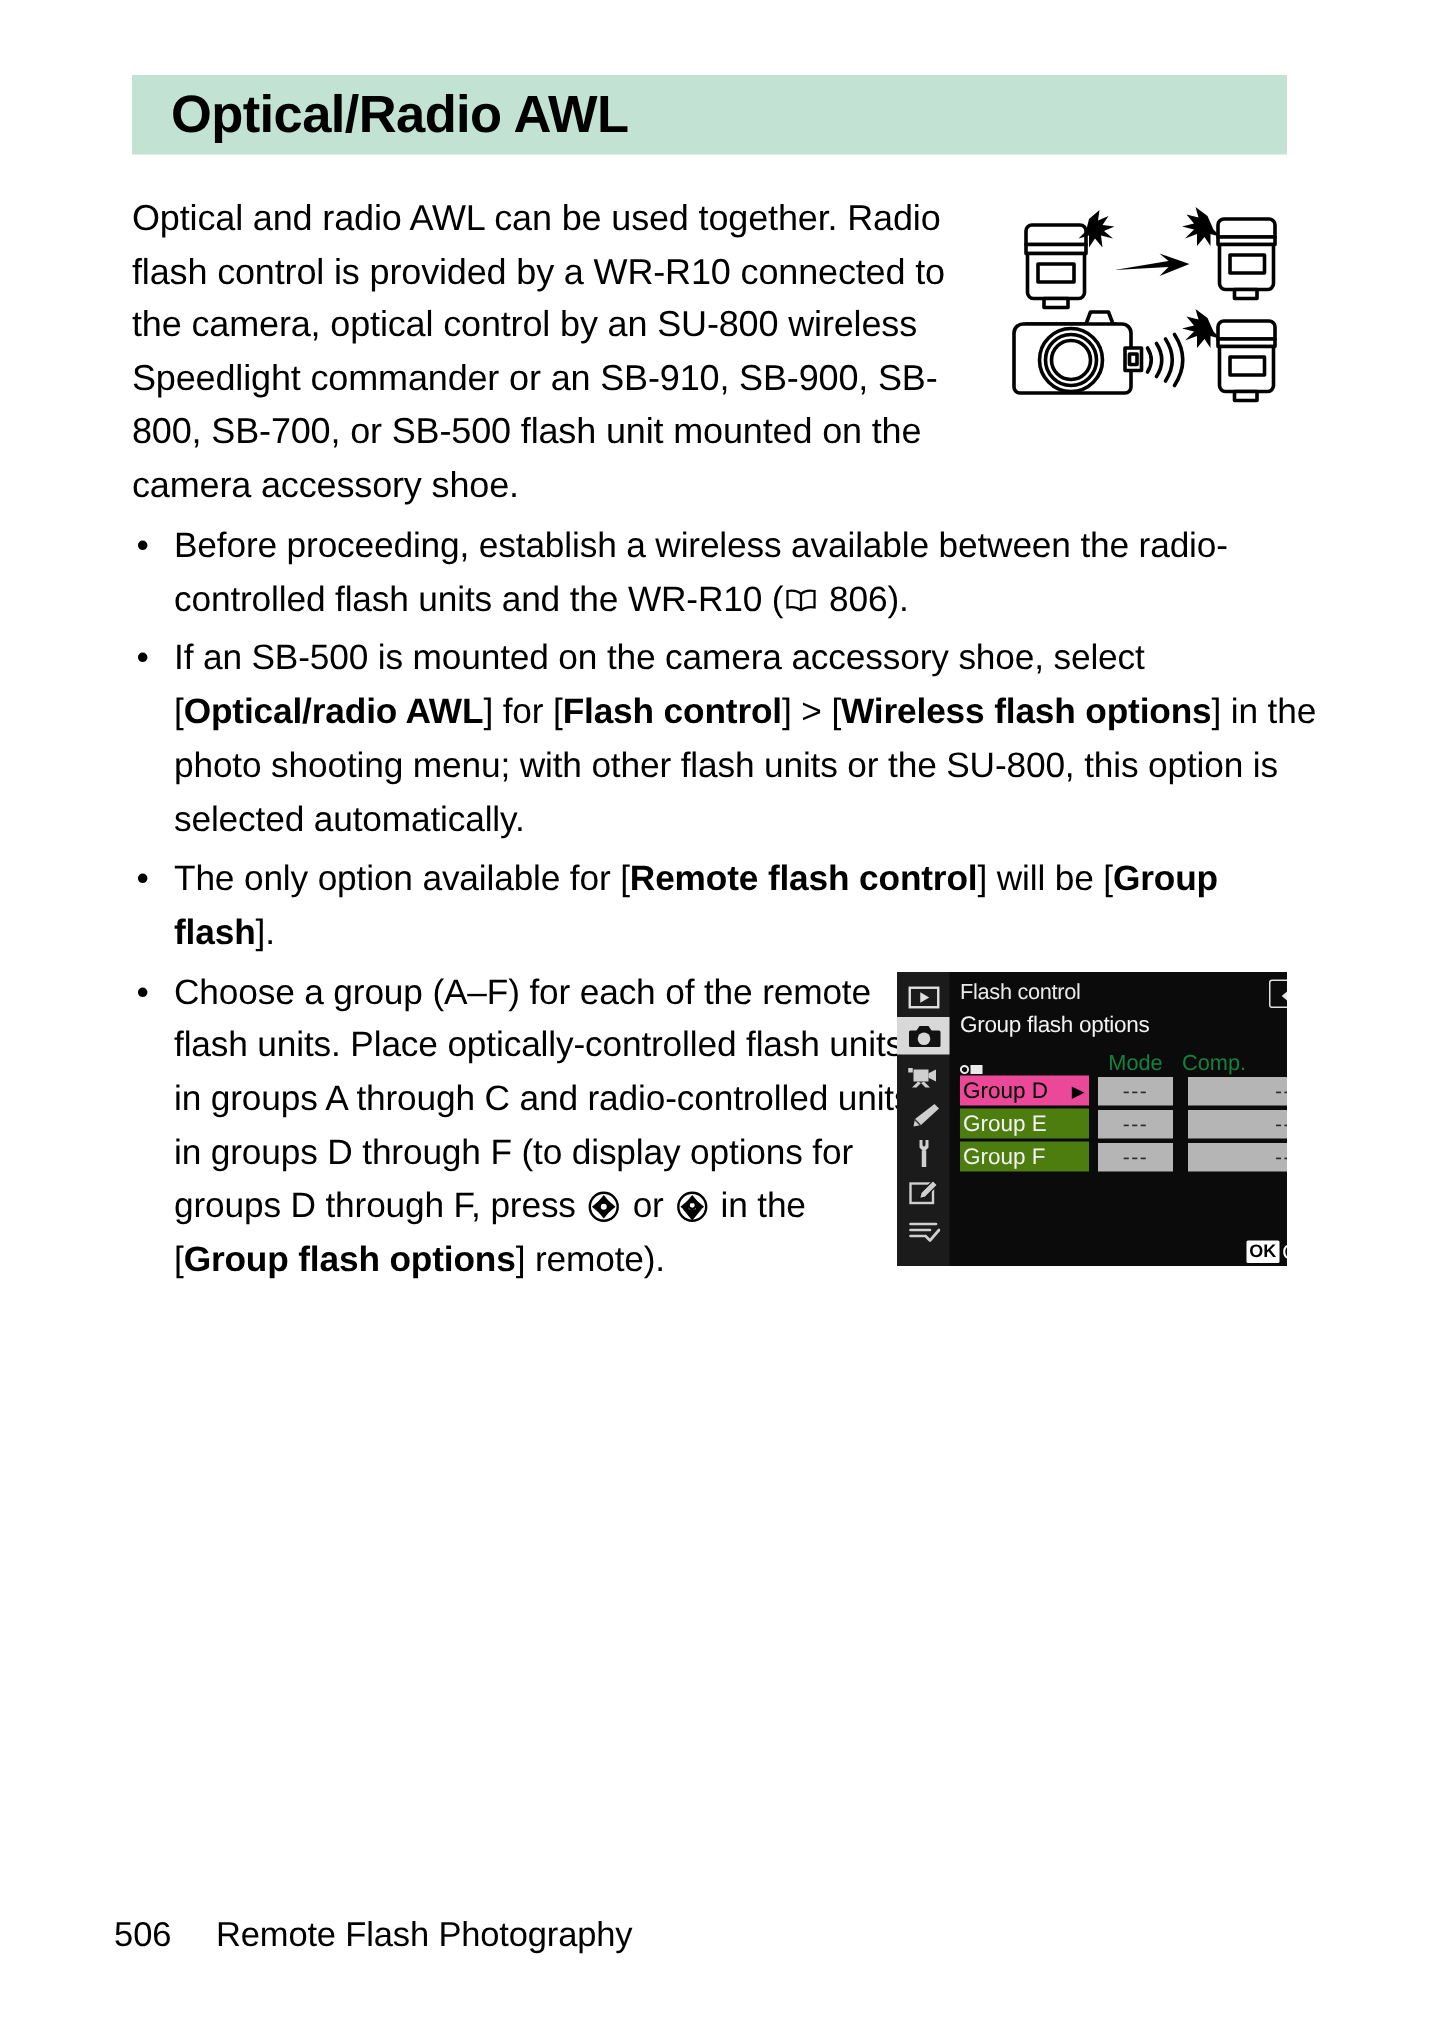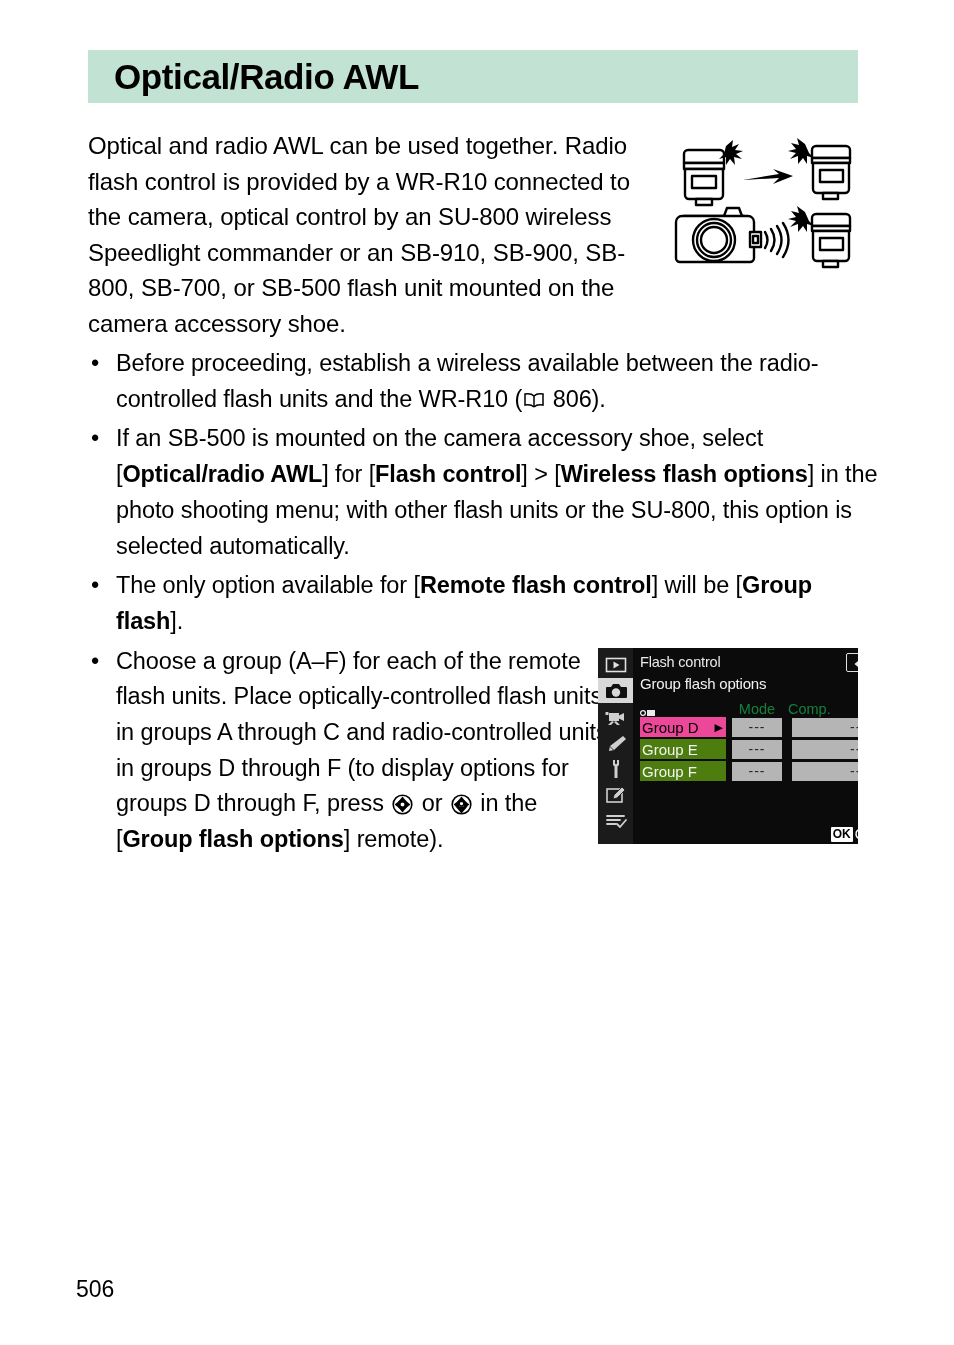--- a/index.html
+++ b/index.html
@@ -485,13 +485,14 @@
 
     <div class="m-okrow">
       <span class="ok-badge">OK</span>
       <span class="ok-text">OK</span>
     </div>
   </div>
 </div>
 
 <div class="footer">
   <div class="pg">506</div>
+  <div class="ft">Remote Flash Photography</div>
 </div>
 
 </body></html>

